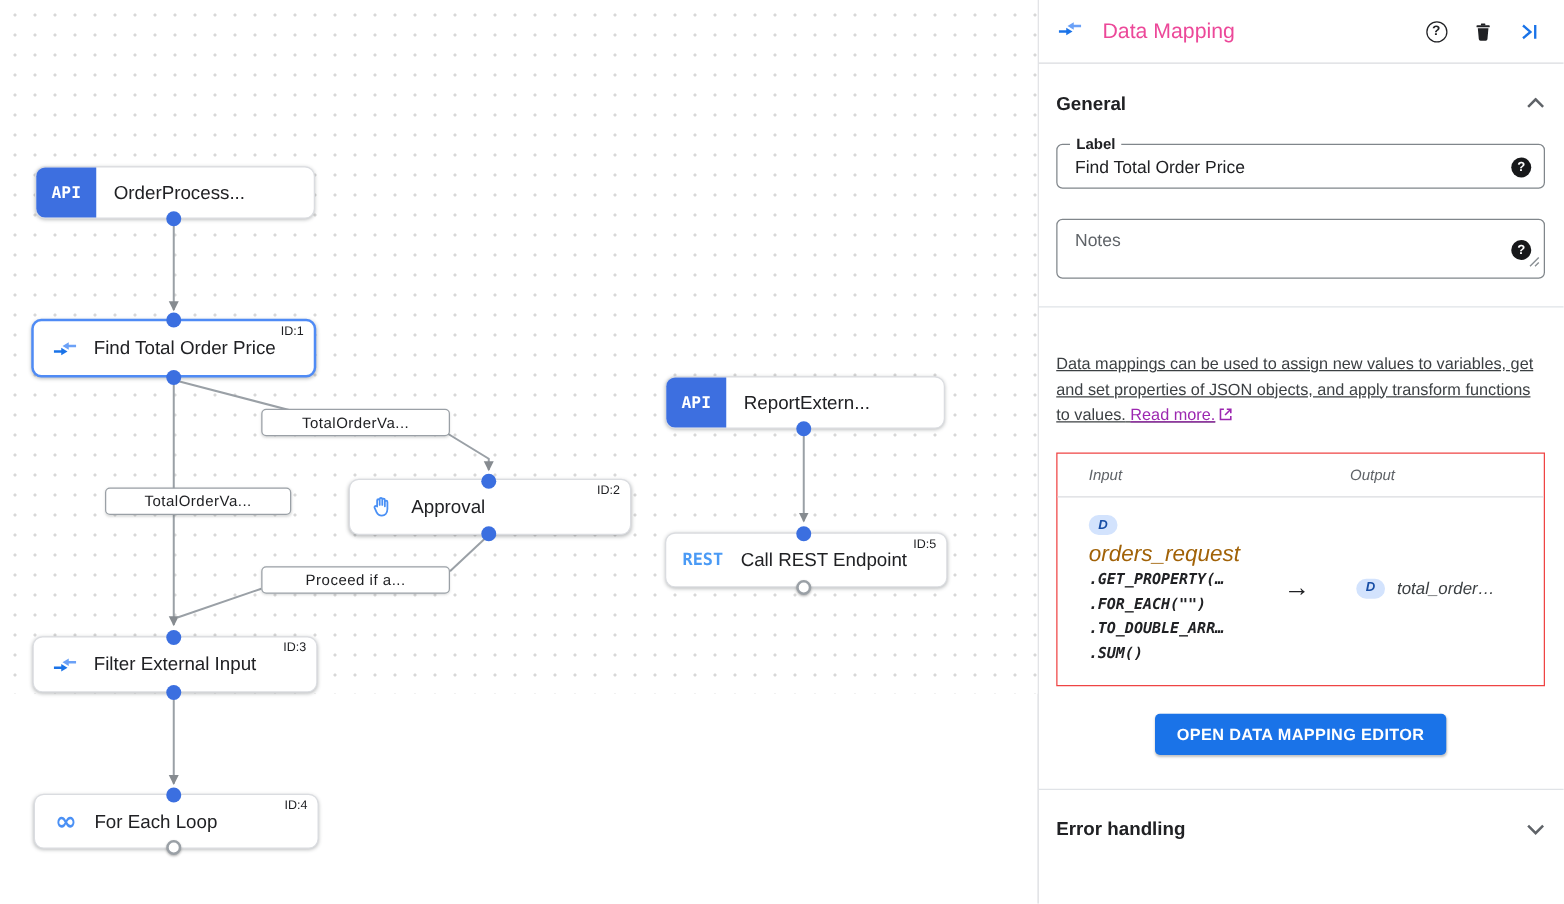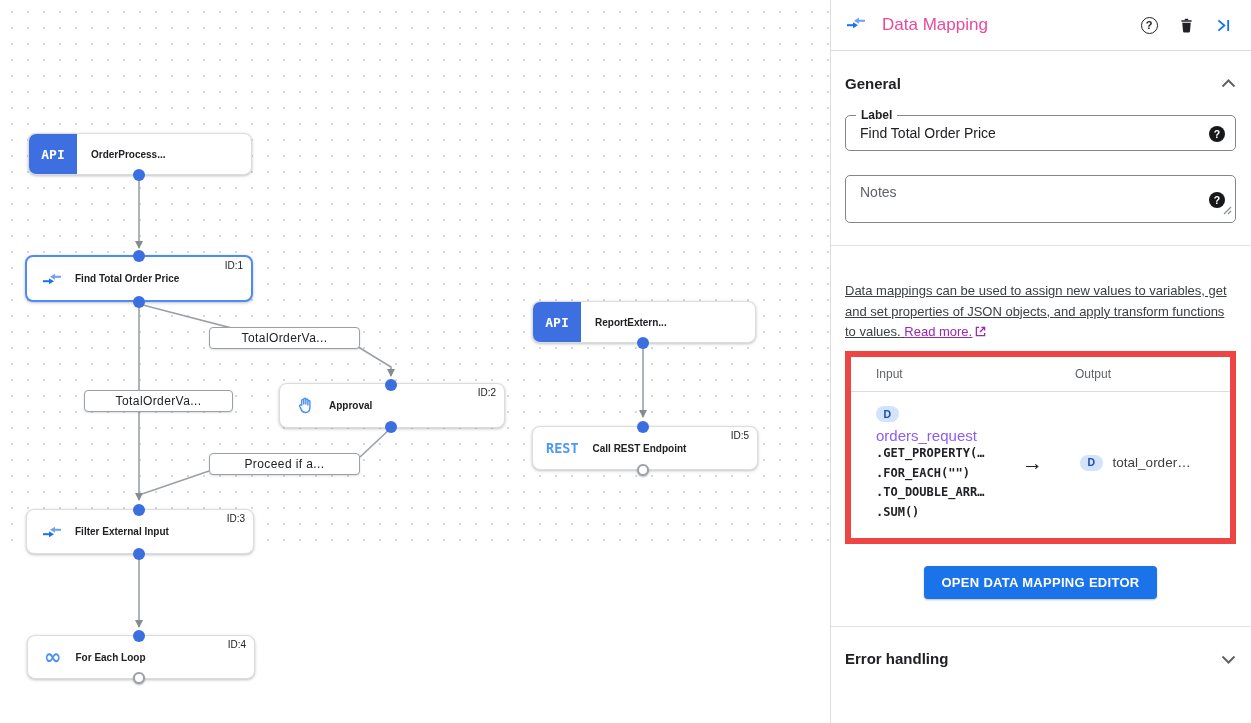--- a/index.html
+++ b/index.html
@@ -9,21 +9,21 @@
 
   
   .canvas { position:relative; width:830px; height:555px; background:#fff;
             background-image:radial-gradient(circle, #d7d7d7 1.1px, transparent 1.4px);
             background-size:16px 16px; background-position:4px 4px; }
   .edges { position:absolute; left:0; top:0; z-index:1; }
   .node { position:absolute; z-index:3; background:#fff; border:1px solid #dadce0;
           border-radius:8px; box-shadow:0 1px 3px rgba(60,64,67,.32);
           display:flex; align-items:center; }
   .node.selected { border:2px solid #4f8bf5; }
-  .node-title { font-size:10px; font-weight:bold; color:#202124; white-space:nowrap; }
+  .node-title { font-size:15px; font-weight:normal; color:#202124; white-space:nowrap; }
   .node-id { position:absolute; top:3px; right:8px; font-size:10px; color:#202124; }
   .node-tag { height:100%; width:48px; background:#3d6fe0; color:#fff;
               border-radius:7px 0 0 7px; display:flex; align-items:center; justify-content:center;
               font-family:"DejaVu Sans Mono", monospace; font-weight:bold; font-size:13px; }
   .node-tag-text { color:#4a9af5; font-family:"DejaVu Sans Mono", monospace;
                    font-weight:bold; font-size:13.5px; margin-left:13px; }
   .node-icon { margin-left:16px; display:flex; align-items:center; }
   .infinity { color:#4a90f5; font-size:21px; font-weight:bold; line-height:14px;
               font-family:"DejaVu Sans", sans-serif; }
   .gap14 { margin-left:14px; }
@@ -61,32 +61,32 @@
   .fld textarea::placeholder { color:#5f6368; opacity:1; }
   .q-badge { position:absolute; right:10px; width:16px; height:16px; background:#17181a;
              border-radius:50%; color:#fff; font-size:10.5px; font-weight:bold;
              display:flex; align-items:center; justify-content:center; }
   .resize-grip { position:absolute; right:3px; bottom:3px; }
 
   .map-desc { font-size:13px; color:#3c4043; line-height:20.5px; margin-top:15px;text-decoration:underline; }
   .read-more { color:#9c27b0; text-decoration:underline; cursor:pointer; }
   .ext-ico { display:inline-block; vertical-align:-1px; margin-left:3px; }
 
-  .map-table { border:6px solid #ef4444; margin-top:7px; }
+  .map-table { border:1px solid #ef4444; margin-top:18px;font-style:italic; }
   .mt-head { display:flex; align-items:center; height:35px; border-bottom:1px solid #dadce0;
              font-size:12px; color:#5f6368; }
   .mt-head .c-in { flex:1; padding-left:25px; }
   .mt-head .c-out { width:155px; }
   .mt-body { display:flex; align-items:center; padding:12px 0 16px 25px; }
   .c-input { flex:1; }
   .c-arrow { width:58px; font-size:21px; color:#202124; line-height:1; }
   .c-output { width:150px; display:flex; align-items:center; gap:10px; }
   .d-badge { display:inline-block; background:#d3e3fd; color:#174ea6; font-size:10.5px;
              font-weight:bold; padding:1.5px 7.5px; border-radius:9px; line-height:13px; }
-  .var-name { font-size:15px; color:#8b5cf6; margin-top:5px; }
+  .var-name { font-size:18px; color:#a16207; margin-top:5px; }
   .code-line { font-family:"DejaVu Sans Mono", monospace; font-weight:bold; font-size:12px;
                color:#202124; line-height:19.5px; white-space:pre; }
   .out-var { font-size:13.5px; color:#3c4043; }
   .map-caption { font-size:11.5px; color:#80868b; margin-top:7px; }
   .btn-row { text-align:center; margin-top:22px; }
   .primary-btn { background:#1a73e8; color:#fff; border:none; border-radius:4px;
                  font-family:"Liberation Sans", sans-serif; font-size:13px; font-weight:bold;
                  letter-spacing:.3px; padding:9px 17px; cursor:pointer;
                  box-shadow:0 1px 2px rgba(0,0,0,.25); }
   .error-row { display:flex; align-items:center; justify-content:space-between;

